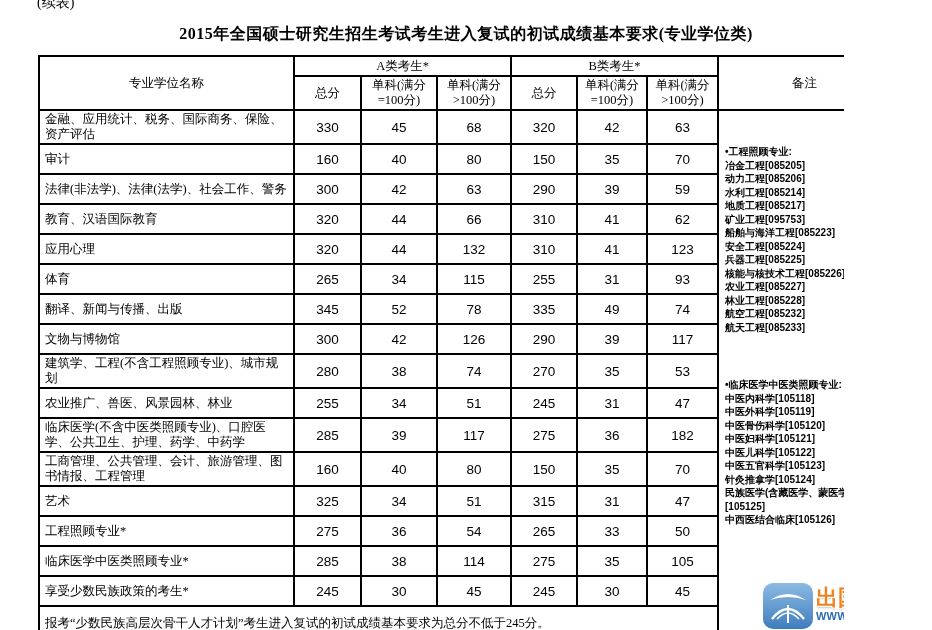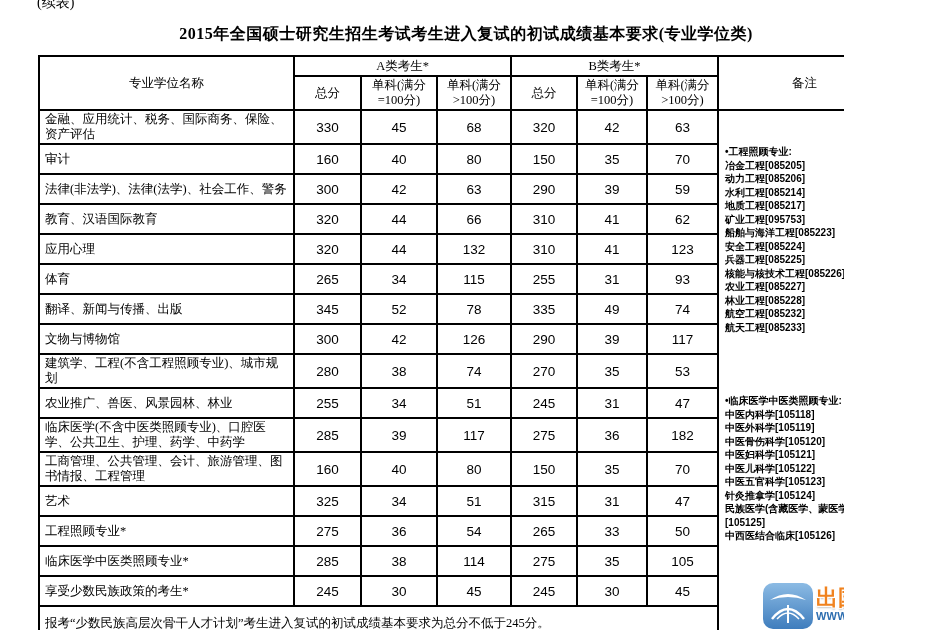--- a/index.html
+++ b/index.html
@@ -16,21 +16,21 @@
   .score-table th,.score-table td{border:2px solid #000;padding:1px 3px;}
   .score-table thead th{font-weight:normal;text-align:center;font-size:12.5px;line-height:15px;}
   .score-table .grp{height:20px;}
   .score-table .sub{height:30px;}
   .score-table td.name{font-size:12.5px;line-height:15px;text-align:left;height:26px;padding-left:5px;margin-top:44px;}
   .score-table td.num{font-family:"Liberation Sans","DejaVu Sans",sans-serif;
         font-size:13.5px;text-align:center;height:26px;}
   .score-table td.remarks-cell{vertical-align:top;padding:34px 5px 4px 6px;}
   .rblock{font-size:10px;font-weight:bold;line-height:13.5px;
         font-family:"Liberation Sans","DejaVu Sans",sans-serif;}
-  .rblock.second{margin-top:60px;}
+  .rblock.second{margin-top:44px;}
   .score-table td.footer-cell{font-size:12.5px;height:30px;text-align:left;
         vertical-align:middle;padding-left:5px;}
   
   .logo{position:absolute;left:763px;top:579px;width:169px;height:51px;background:#fff;
         display:flex;align-items:center;}
   .logo svg{flex:0 0 auto;margin-top:3px;}
   .logo-text{margin-left:3px;display:flex;flex-direction:column;}
   .logo-cn{font-size:22px;font-weight:bold;line-height:24px;letter-spacing:0;color:#f0821e;
         text-shadow:-1px -1px 0 #fff,1px -1px 0 #fff,-1px 1px 0 #fff,1px 1px 0 #fff,0 2px 2px #bbb;
         white-space:nowrap;}

